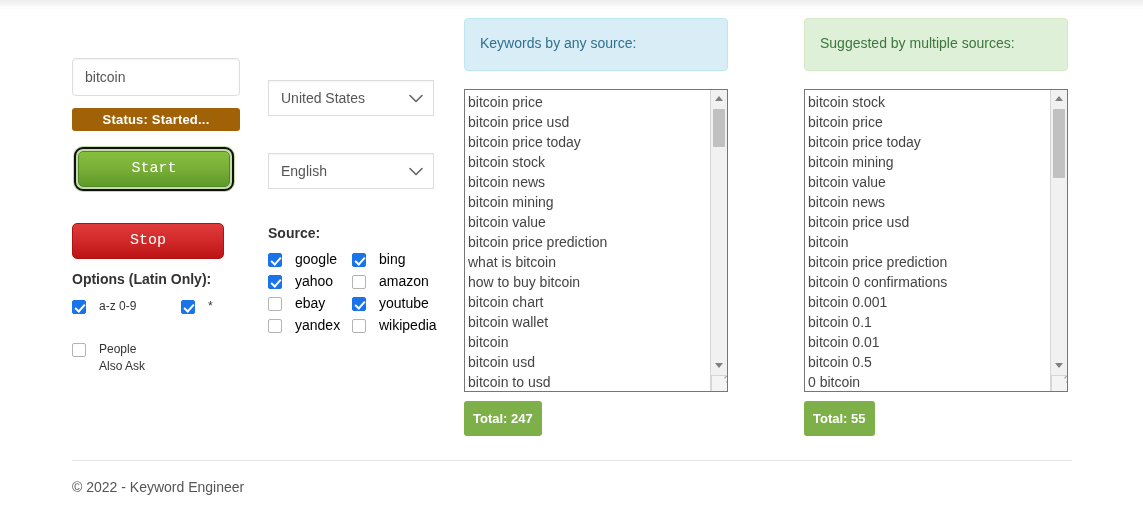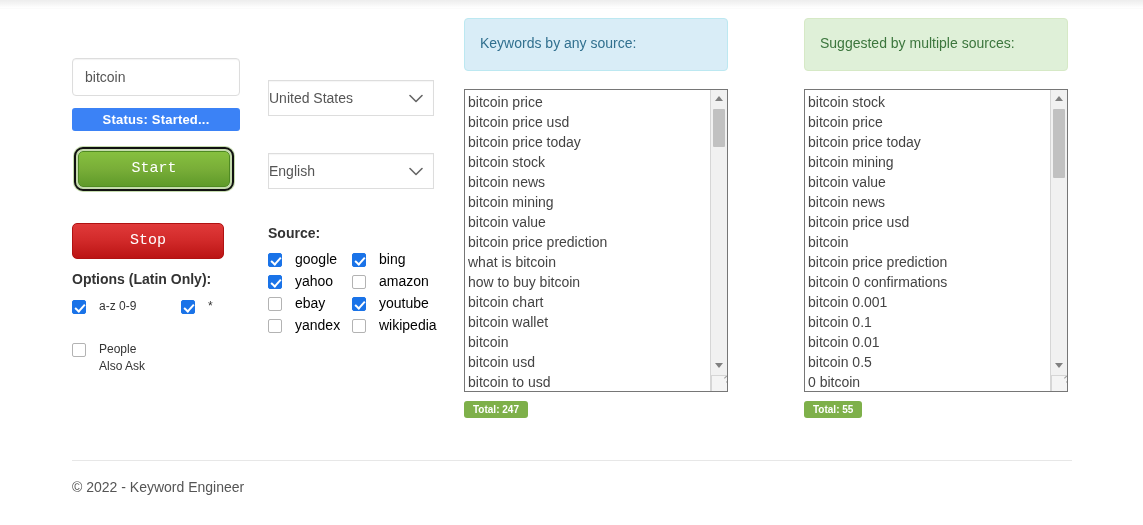--- a/index.html
+++ b/index.html
@@ -38,21 +38,21 @@
     box-shadow: inset 0 1px 1px rgba(0,0,0,.05);
     outline: none;
   }
 
   .status-badge {
     display: block;
     margin-top: 12px;
     width: 168px;
     padding: 4px 8px;
     text-align: center;
-    background: #3b82f6;
+    background: #a16207;
     color: #ffffff;
     font-weight: bold;
     font-size: 13px;
     border-radius: 3px;
     letter-spacing: .2px;
   }
 
   .btn {
     display: block;
     width: 152px;
@@ -131,20 +131,21 @@
   .sel {
     position: relative;
     width: 166px; height: 36px;
     background: #ffffff;
     border: 1px solid #dddddd;
     border-radius: 0;
     box-shadow: inset 0 1px 1px rgba(0,0,0,.04);
     font-size: 14px;
     color: #555;
     line-height: 34px;
+    padding-left: 12px;
     cursor: pointer;
   }
   .sel + .sel { margin-top: 37px; }
   .sel .chev {
     position: absolute; right: 10px; top: 0;
     width: 14px; height: 34px;
     color: #777;
   }
   .sel .chev svg { position: absolute; top: 13px; left: 0; }
 
@@ -240,24 +241,24 @@
     background: #9a9a9a;
     transform: rotate(-45deg);
     transform-origin: 0 0;
   }
   .grip i.a { left: 12px; top: 2px; width: 9px; }
   .grip i.b { left: 14px; top: 6px; width: 7px; }
 
   .total-badge {
     display: inline-block;
     margin-top: 9px;
-    padding: 3px 9px;
+    padding: 10px 9px;
     background: #7eb04a;
     color: #ffffff;
-    font-size: 10px;
+    font-size: 13px;
     font-weight: bold;
     border-radius: 3px;
   }
 
   
   .footer-rule {
     position: absolute; left: 72px; top: 460px;
     width: 1000px; height: 1px; background: #e7e7e7;
   }
   .footer-text {

